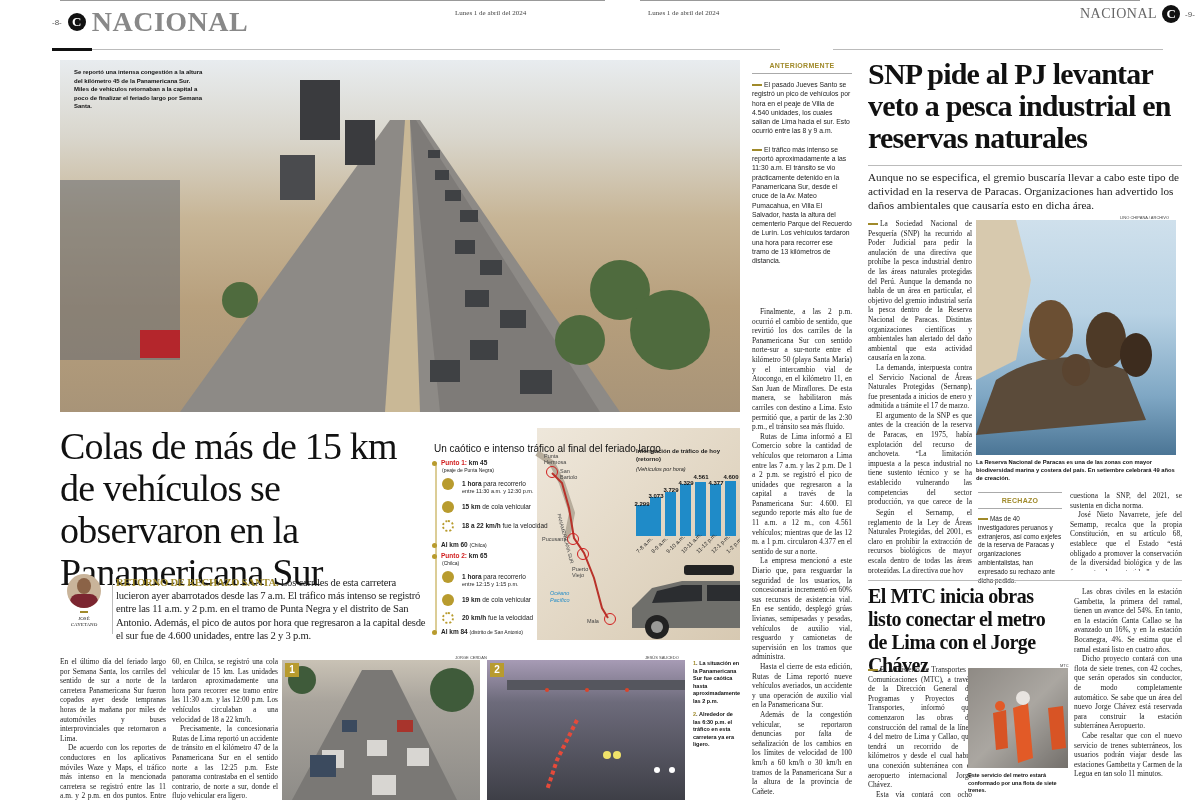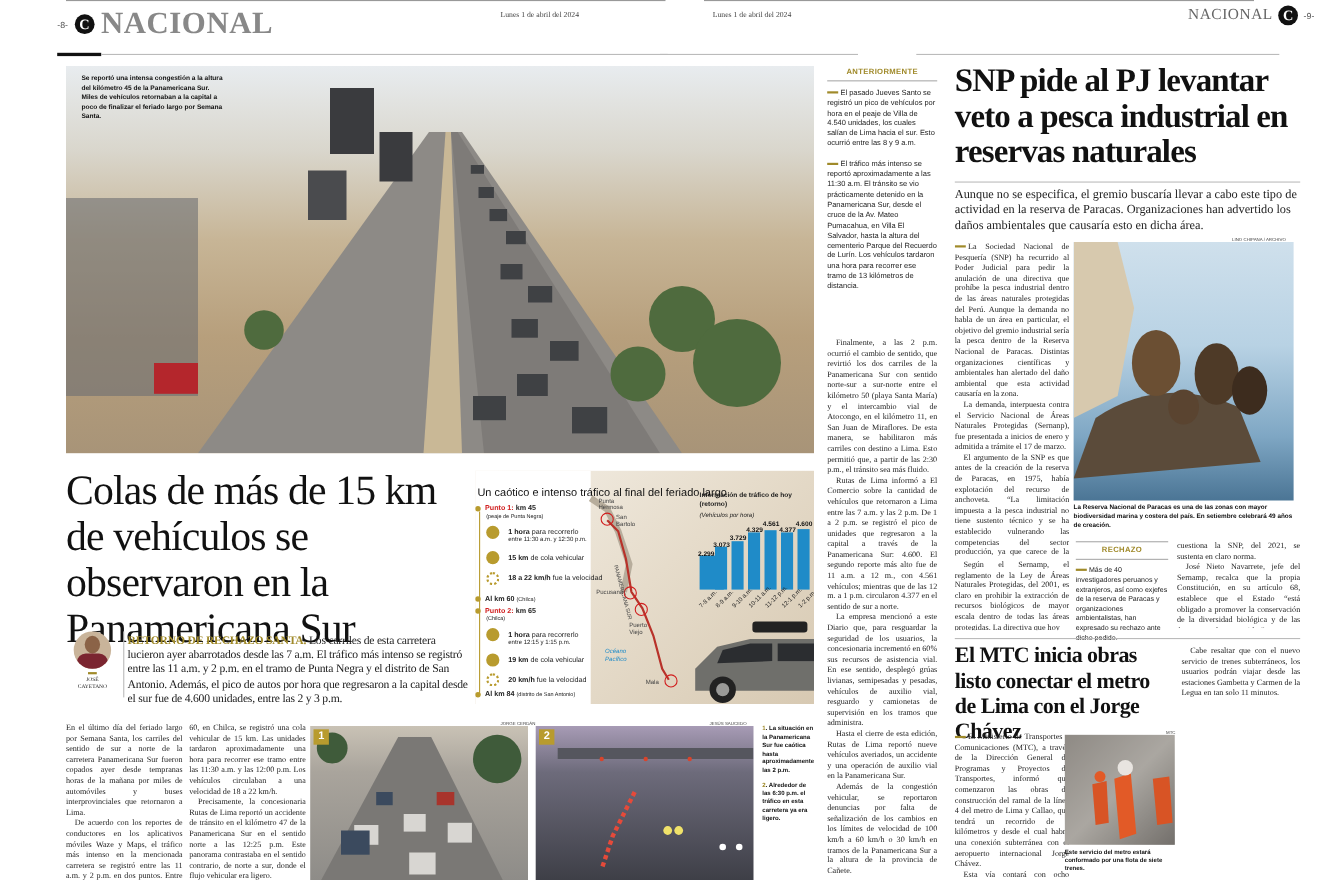--- a/index.html
+++ b/index.html
@@ -287,21 +287,21 @@
 <div class="abs cap-small" style="left:976px;top:458px;width:205px;font-size:5.8px;line-height:8px">La Reserva Nacional de Paracas es una de las zonas con mayor biodiversidad marina y costera del país. En setiembre celebrará 49 años de creación.</div>
 
 <div class="abs" style="left:978px;top:492px;width:84px">
   <div style="height:1px;background:#aaa;margin-bottom:4px"></div>
   <div class="side-title">RECHAZO</div>
   <div style="height:1px;background:#aaa;margin:4px 0 6px"></div>
   <div class="side" style="font-size:6.4px;line-height:8.8px"><span class="dash"></span><span>Más de 40 investigadores peruanos y extranjeros, así como exjefes de la reserva de Paracas y organizaciones ambientalistas, han expresado su rechazo ante dicho pedido.</span></div>
 </div>
 
 <div class="abs body" style="left:1070px;top:491px;width:112px;height:80px;overflow:hidden">
-  <p class="noind">cuestiona la SNP, del 2021, se sustenta en claro norma.</p>
+  <p class="noind">cuestiona la SNP, del 2021, se sustenta en dicha norma.</p>
   <p>José Nieto Navarrete, jefe del Sernamp, recalca que la propia Constitución, en su artículo 68, establece que el Estado “está obligado a promover la conservación de la diversidad biológica y de las áreas naturales protegidas”.</p>
 </div>
 
 <div class="thinrule" style="left:868px;top:580px;width:314px"></div>
 <div class="abs headbold" style="left:868px;top:585px;width:200px;font-size:20px;line-height:23px;letter-spacing:-0.5px">El MTC inicia obras listo conectar el metro de Lima con el Jorge Chávez</div>
 
 <div class="abs body" style="left:868px;top:665px;width:104px;height:135px;overflow:hidden">
   <p class="noind"><span class="dash"></span><span>El Ministerio de Transportes y Comunicaciones (MTC), a través de la Dirección General de Programas y Proyectos de Transportes, informó que comenzaron las obras de construcción del ramal de la línea 4 del metro de Lima y Callao, que tendrá un recorrido de 7 kilómetros y desde el cual habrá una conexión subterránea con el aeropuerto internacional Jorge Chávez.</span></p>
   <p>Esta vía contará con ocho estaciones: Gambetta, Canta Callao, Bocanegra, Aeropuerto, El</p>
 </div>
@@ -313,14 +313,16 @@
     <path d="M45,40 L60,35 L65,90 L50,95 Z" fill="#e25a27"></path>
     <circle cx="55" cy="30" r="7" fill="#e8e4e0"></circle>
     <path d="M25,45 L38,42 L40,80 L28,82 Z" fill="#d85425"></path>
     <circle cx="32" cy="38" r="5" fill="#e25a27"></circle>
     <path d="M80,40 L95,38 L98,80 L84,82 Z" fill="#d85425"></path>
   </svg>
 </div>
 <div class="abs cap-small" style="left:968px;top:772px;width:105px;font-size:5.5px;line-height:7.5px">Este servicio del metro estará conformado por una flota de siete trenes.</div>
 
 <div class="abs body" style="left:1074px;top:587px;width:108px;height:213px;overflow:hidden">
+  <p>Las obras civiles en la estación Gambetta, la primera del ramal, tienen un avance del 54%. En tanto, en la estación Canta Callao se ha avanzado un 16%, y en la estación Bocanegra, 4%. Se estima que el ramal estará listo en cuatro años.</p>
+  <p>Dicho proyecto contará con una flota de siete trenes, con 42 coches, que serán operados sin conductor, de modo completamente automático. Se sabe que un área del nuevo Jorge Chávez está reservada para construir la estación subterránea Aeropuerto.</p>
   <p>Cabe resaltar que con el nuevo servicio de trenes subterráneos, los usuarios podrán viajar desde las estaciones Gambetta y Carmen de la Legua en tan solo 11 minutos.</p>
 </div>
 
 </body></html>

